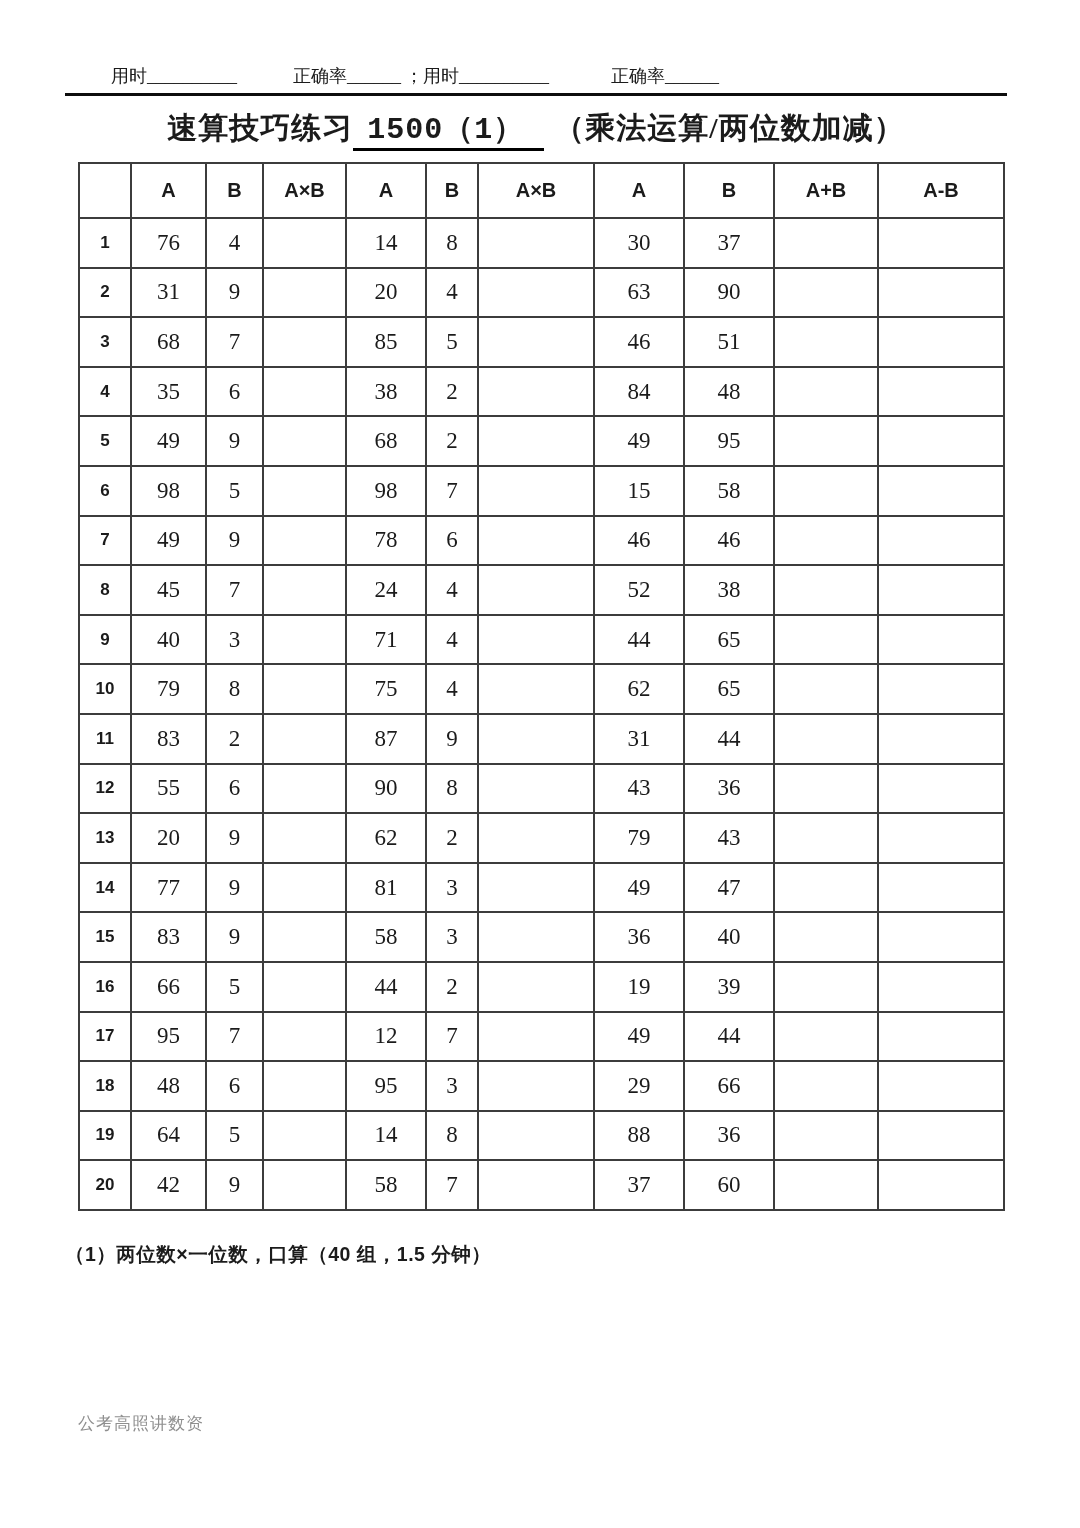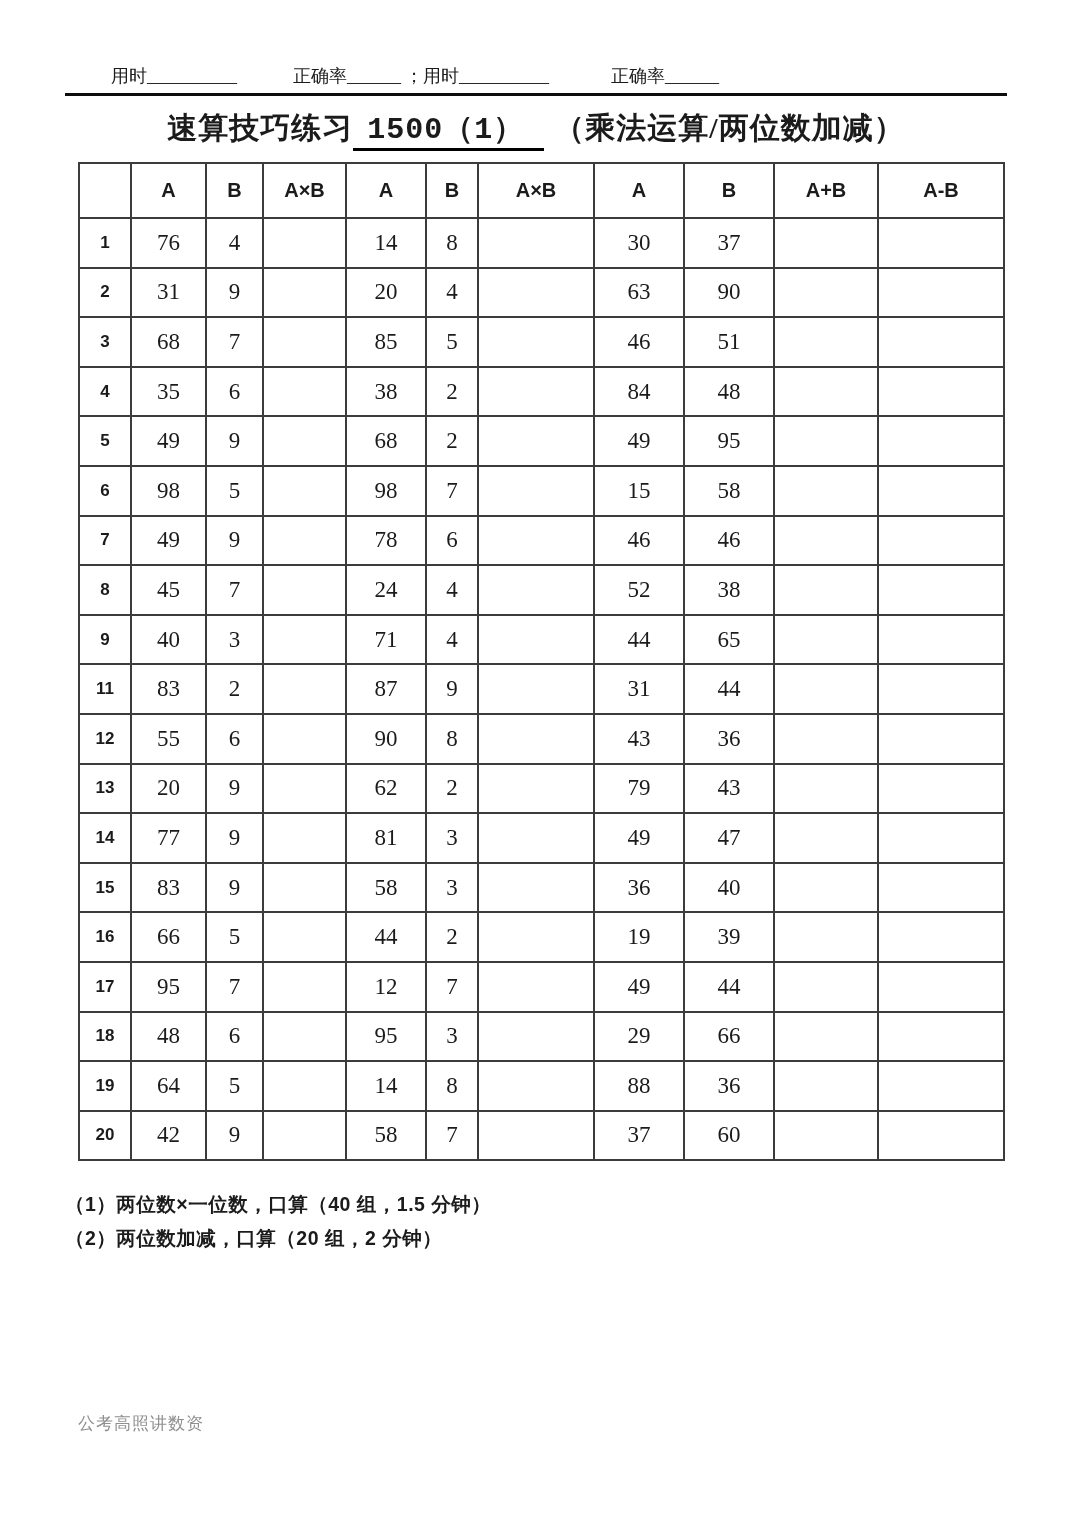--- a/index.html
+++ b/index.html
@@ -267,20 +267,33 @@
             <td class="ans"></td>
             <td class="val">71</td>
             <td class="val">4</td>
             <td class="ans"></td>
             <td class="val">44</td>
             <td class="val">65</td>
             <td class="ans"></td>
             <td class="ans"></td>
           </tr>
           <tr>
+            <td class="rownum">10</td>
+            <td class="val">79</td>
+            <td class="val">8</td>
+            <td class="ans"></td>
+            <td class="val">75</td>
+            <td class="val">4</td>
+            <td class="ans"></td>
+            <td class="val">62</td>
+            <td class="val">65</td>
+            <td class="ans"></td>
+            <td class="ans"></td>
+          </tr>
+          <tr>
             <td class="rownum">11</td>
             <td class="val">83</td>
             <td class="val">2</td>
             <td class="ans"></td>
             <td class="val">87</td>
             <td class="val">9</td>
             <td class="ans"></td>
             <td class="val">31</td>
             <td class="val">44</td>
             <td class="ans"></td>
@@ -401,18 +414,17 @@
             <td class="val">37</td>
             <td class="val">60</td>
             <td class="ans"></td>
             <td class="ans"></td>
           </tr>
         </tbody>
     </table>
 
     <div class="notes">
       <div class="nline">（1）两位数×一位数，口算（40 组，1.5 分钟）</div>
-      <div class="nline">（2）两位数加减，口算（20 组，2 分钟）</div>
     </div>
 
   </div>
   <div class="footer">公考高照讲数资</div>
 </div>
 
 </body></html>

